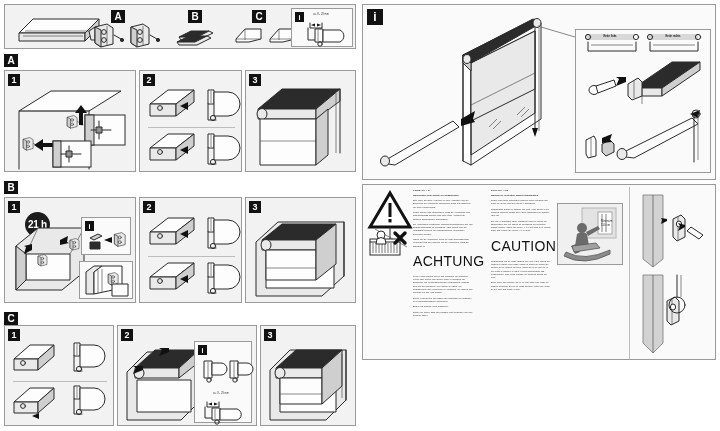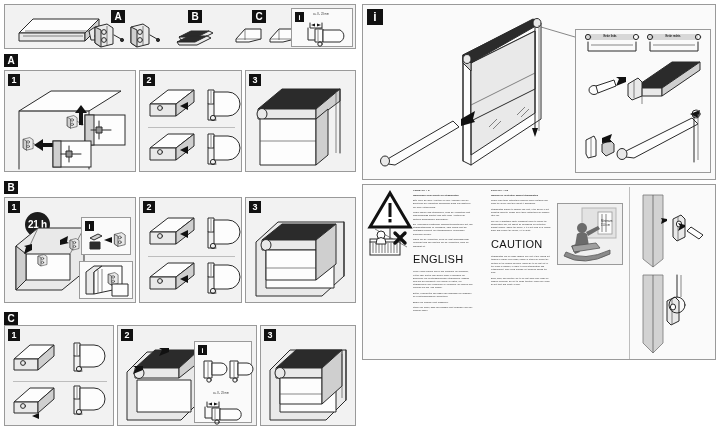--- a/index.html
+++ b/index.html
@@ -30,21 +30,21 @@
   .fl-bk{fill:#2b2b2b;stroke:#2b2b2b;stroke-width:1;}
   .fl-w{fill:#fdfdfd;stroke:#2a2a2a;stroke-width:1;}
   .arrow{fill:#111;stroke:none;}
 
   
   .txtcol{position:absolute;font-size:2.1px;line-height:1.55;color:#2b2b2b;
           text-align:left;word-spacing:.2px;}
   .txthead{font-weight:bold;font-size:2.3px;letter-spacing:.1px;display:block;margin-bottom:1.2px;}
   .txtsub{font-weight:bold;font-size:2.2px;display:block;margin-bottom:2px;}
   .txtp{display:block;margin-bottom:2.2px;}
-  .bigword{font-size:11px;font-weight:normal;letter-spacing:.3px;display:block;
+  .bigword{font-size:14px;font-weight:normal;letter-spacing:.3px;display:block;
            margin:3px 0 2.5px 0;color:#111;}
 
   .dimtxt{position:absolute;font-size:2.6px;color:#333;white-space:nowrap;}
   .minlabel{position:absolute;font-size:2.8px;color:#333;line-height:1.5;}
 
   .kettelbl{position:absolute;font-size:2.6px;font-weight:bold;color:#111;
             background:#d8d8d8;text-align:center;}
 
   .h24{position:absolute;border-radius:50%;background:#1d1d1d;color:#fff;
        display:flex;align-items:center;justify-content:center;
@@ -540,21 +540,21 @@
       </g>
     </svg>
 
     <div class="txtcol" style="left:50px;top:4px;width:60px;">
       <span class="txthead">GERMANY / D</span>
       <span class="txtsub">Warnhinweis zum Schutz vor Strangulation</span>
       <span class="txtp">Bitte lesen Sie diese Anleitung vor dem Anbringen und der Benutzung der Vorrichtung aufmerksam durch und montieren Sie diese entsprechend.</span>
       <span class="txtp">Kinder können sich strangulieren, wenn die Vorrichtung nicht ordnungsgemäß montiert wird. Bitte diese Anleitung für späteres Nachschlagen aufbewahren.</span>
       <span class="txtp">Die Verwendung zusätzlicher Sicherheitsvorrichtungen hilft, das Strangulationsrisiko zu vermindern, kann jedoch nicht als vollständig geeichert vor standardsicherer Verwendung angesehen werden.</span>
       <span class="txtp">Prüfen Sie die Vorrichtung, wenn sie nicht ordnungsgemäß verwendet wird und ersetzen Sie die Vorrichtung, wenn sie schadhaft ist.</span>
-      <span class="bigword">ENGLISH</span>
+      <span class="bigword">ACHTUNG</span>
       <span class="txtp">Kleine Kinder können sich in den Schlingen von Schnüren, Ketten oder Gurten zum Ziehen sowie in Schnüren zur Bedienung von Fensterabdeckungen strangulieren. Schnüre sind aus der Reichweite von Kindern zu halten, um Strangulierung und Verwicklung zu vermeiden. Sie können sich ebenfalls um den Hals wickeln.</span>
       <span class="txtp">Betten, Kinderbetten und Möbel sind außerhalb von Schnüren für Fensterabdeckungen aufzustellen.</span>
       <span class="txtp">Binden Sie Schnüre nicht zusammen.</span>
       <span class="txtp">Stellen Sie sicher, dass sich Schnüre nicht verdrehen und eine Schlinge bilden.</span>
     </div>
 
     <div class="txtcol" style="left:128px;top:4px;width:60px;">
       <span class="txthead">ENGLISH / GB</span>
       <span class="txtsub">Warning for protection against strangulation</span>
       <span class="txtp">Please read these instructions carefully before installing and using the device and then mount it accordingly.</span>

